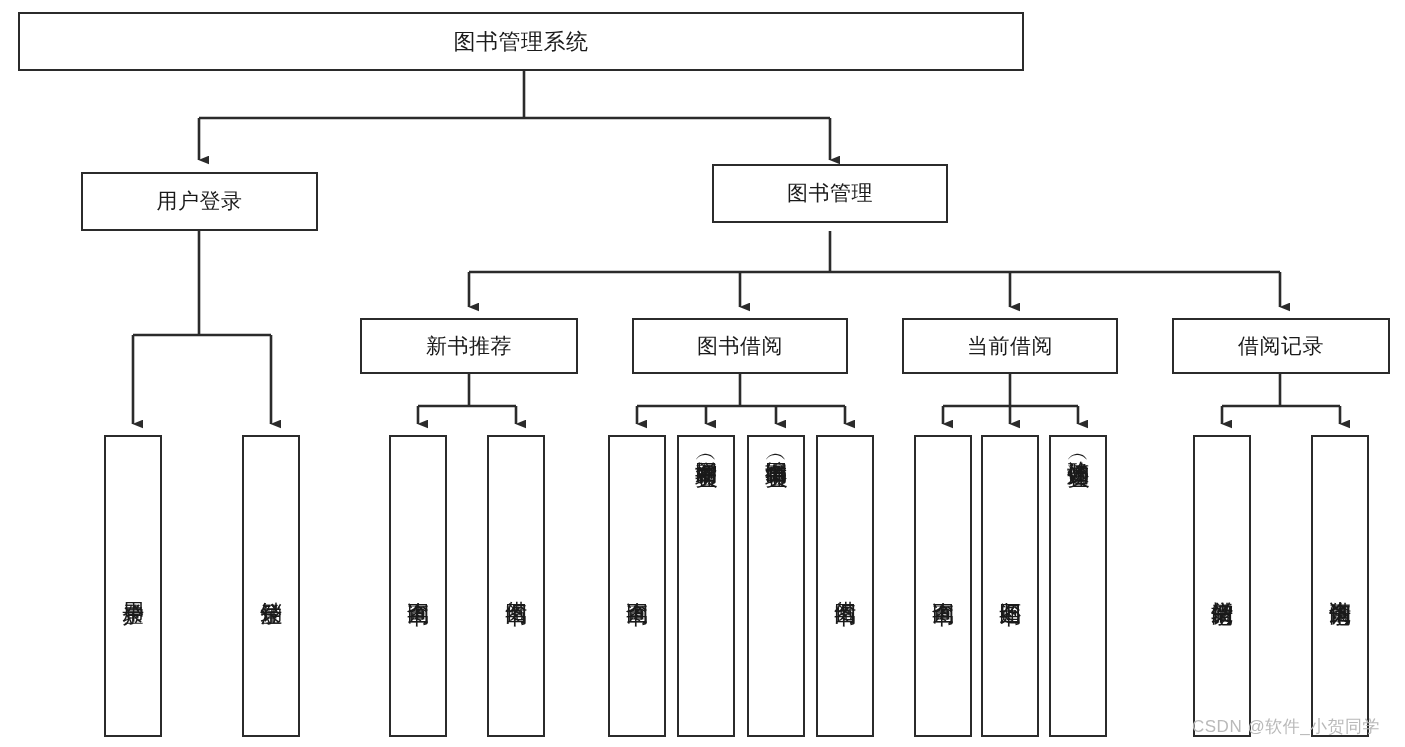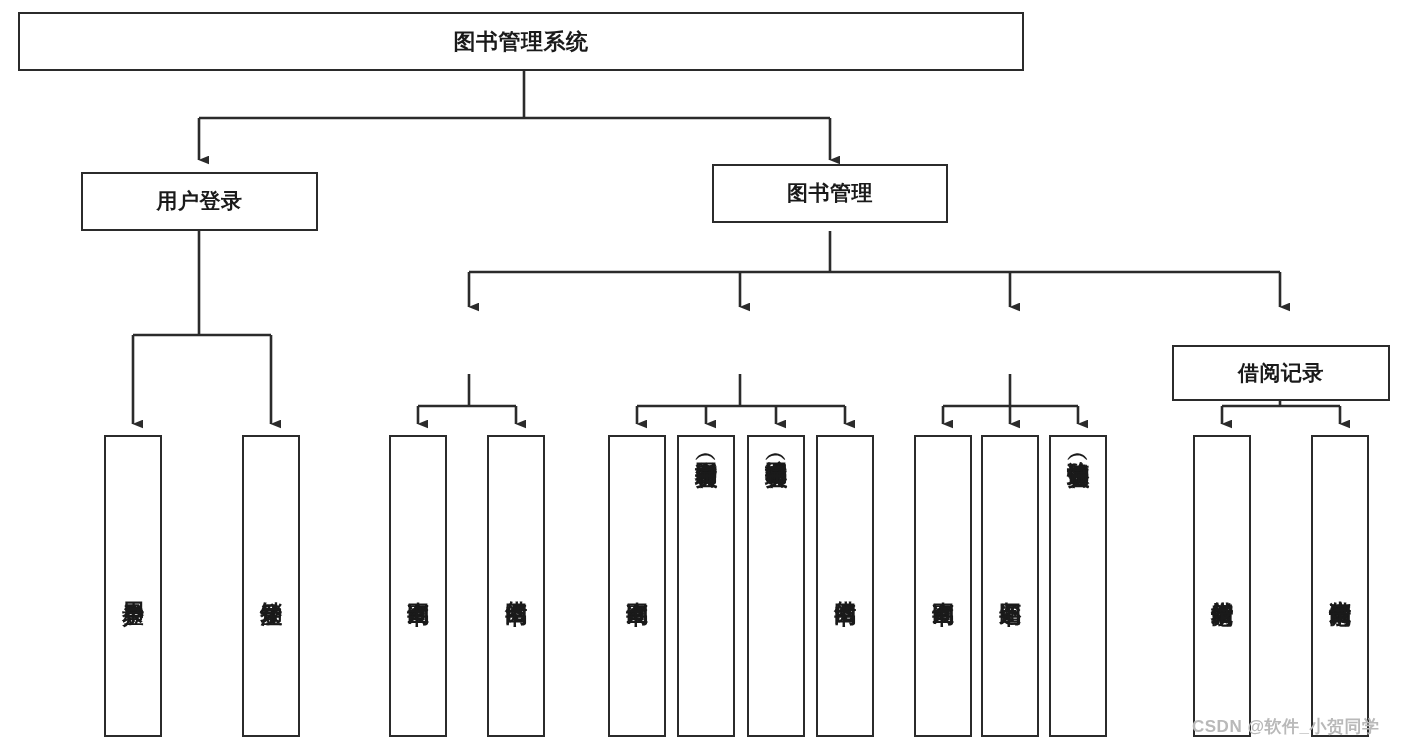--- a/index.html
+++ b/index.html
@@ -10,21 +10,20 @@
   }
   body {
     font-family: "Liberation Sans", "DejaVu Sans", sans-serif;
   }
   #canvas {
     position: relative;
     width: 1405px;
     height: 747px;
     background: #ffffff;
     overflow: hidden;
-    font-weight: bold;
   }
   svg.wires {
     position: absolute;
     left: 0;
     top: 0;
     width: 1405px;
     height: 747px;
     pointer-events: none;
   }
   .node {
@@ -134,21 +133,30 @@
     <span class="lbl">图书管理系统</span>
   </div>
 
   <div class="node horiz" style="left:81px; top:172px; width:237px; height:59px;">
     <span class="lbl">用户登录</span>
   </div>
   <div class="node horiz" style="left:712px; top:164px; width:236px; height:59px;">
     <span class="lbl">图书管理</span>
   </div>
 
-  <div class="node horiz" style="left:1172px; top:318px; width:218px; height:56px;margin-top:27px;">
+  <div class="node horiz" style="left:360px; top:318px; width:218px; height:56px;">
+    <span class="lbl">新书推荐</span>
+  </div>
+  <div class="node horiz" style="left:632px; top:318px; width:216px; height:56px;">
+    <span class="lbl">图书借阅</span>
+  </div>
+  <div class="node horiz" style="left:902px; top:318px; width:216px; height:56px;">
+    <span class="lbl">当前借阅</span>
+  </div>
+  <div class="node horiz" style="left:1172px; top:318px; width:218px; height:56px;">
     <span class="lbl">借阅记录</span>
   </div>
 
   <div class="node vert center" style="left:104px; top:435px; width:58px; height:302px;">
     <span class="lbl">用户登录</span>
   </div>
   <div class="node vert center" style="left:242px; top:435px; width:58px; height:302px;">
     <span class="lbl">注销登录</span>
   </div>
 

